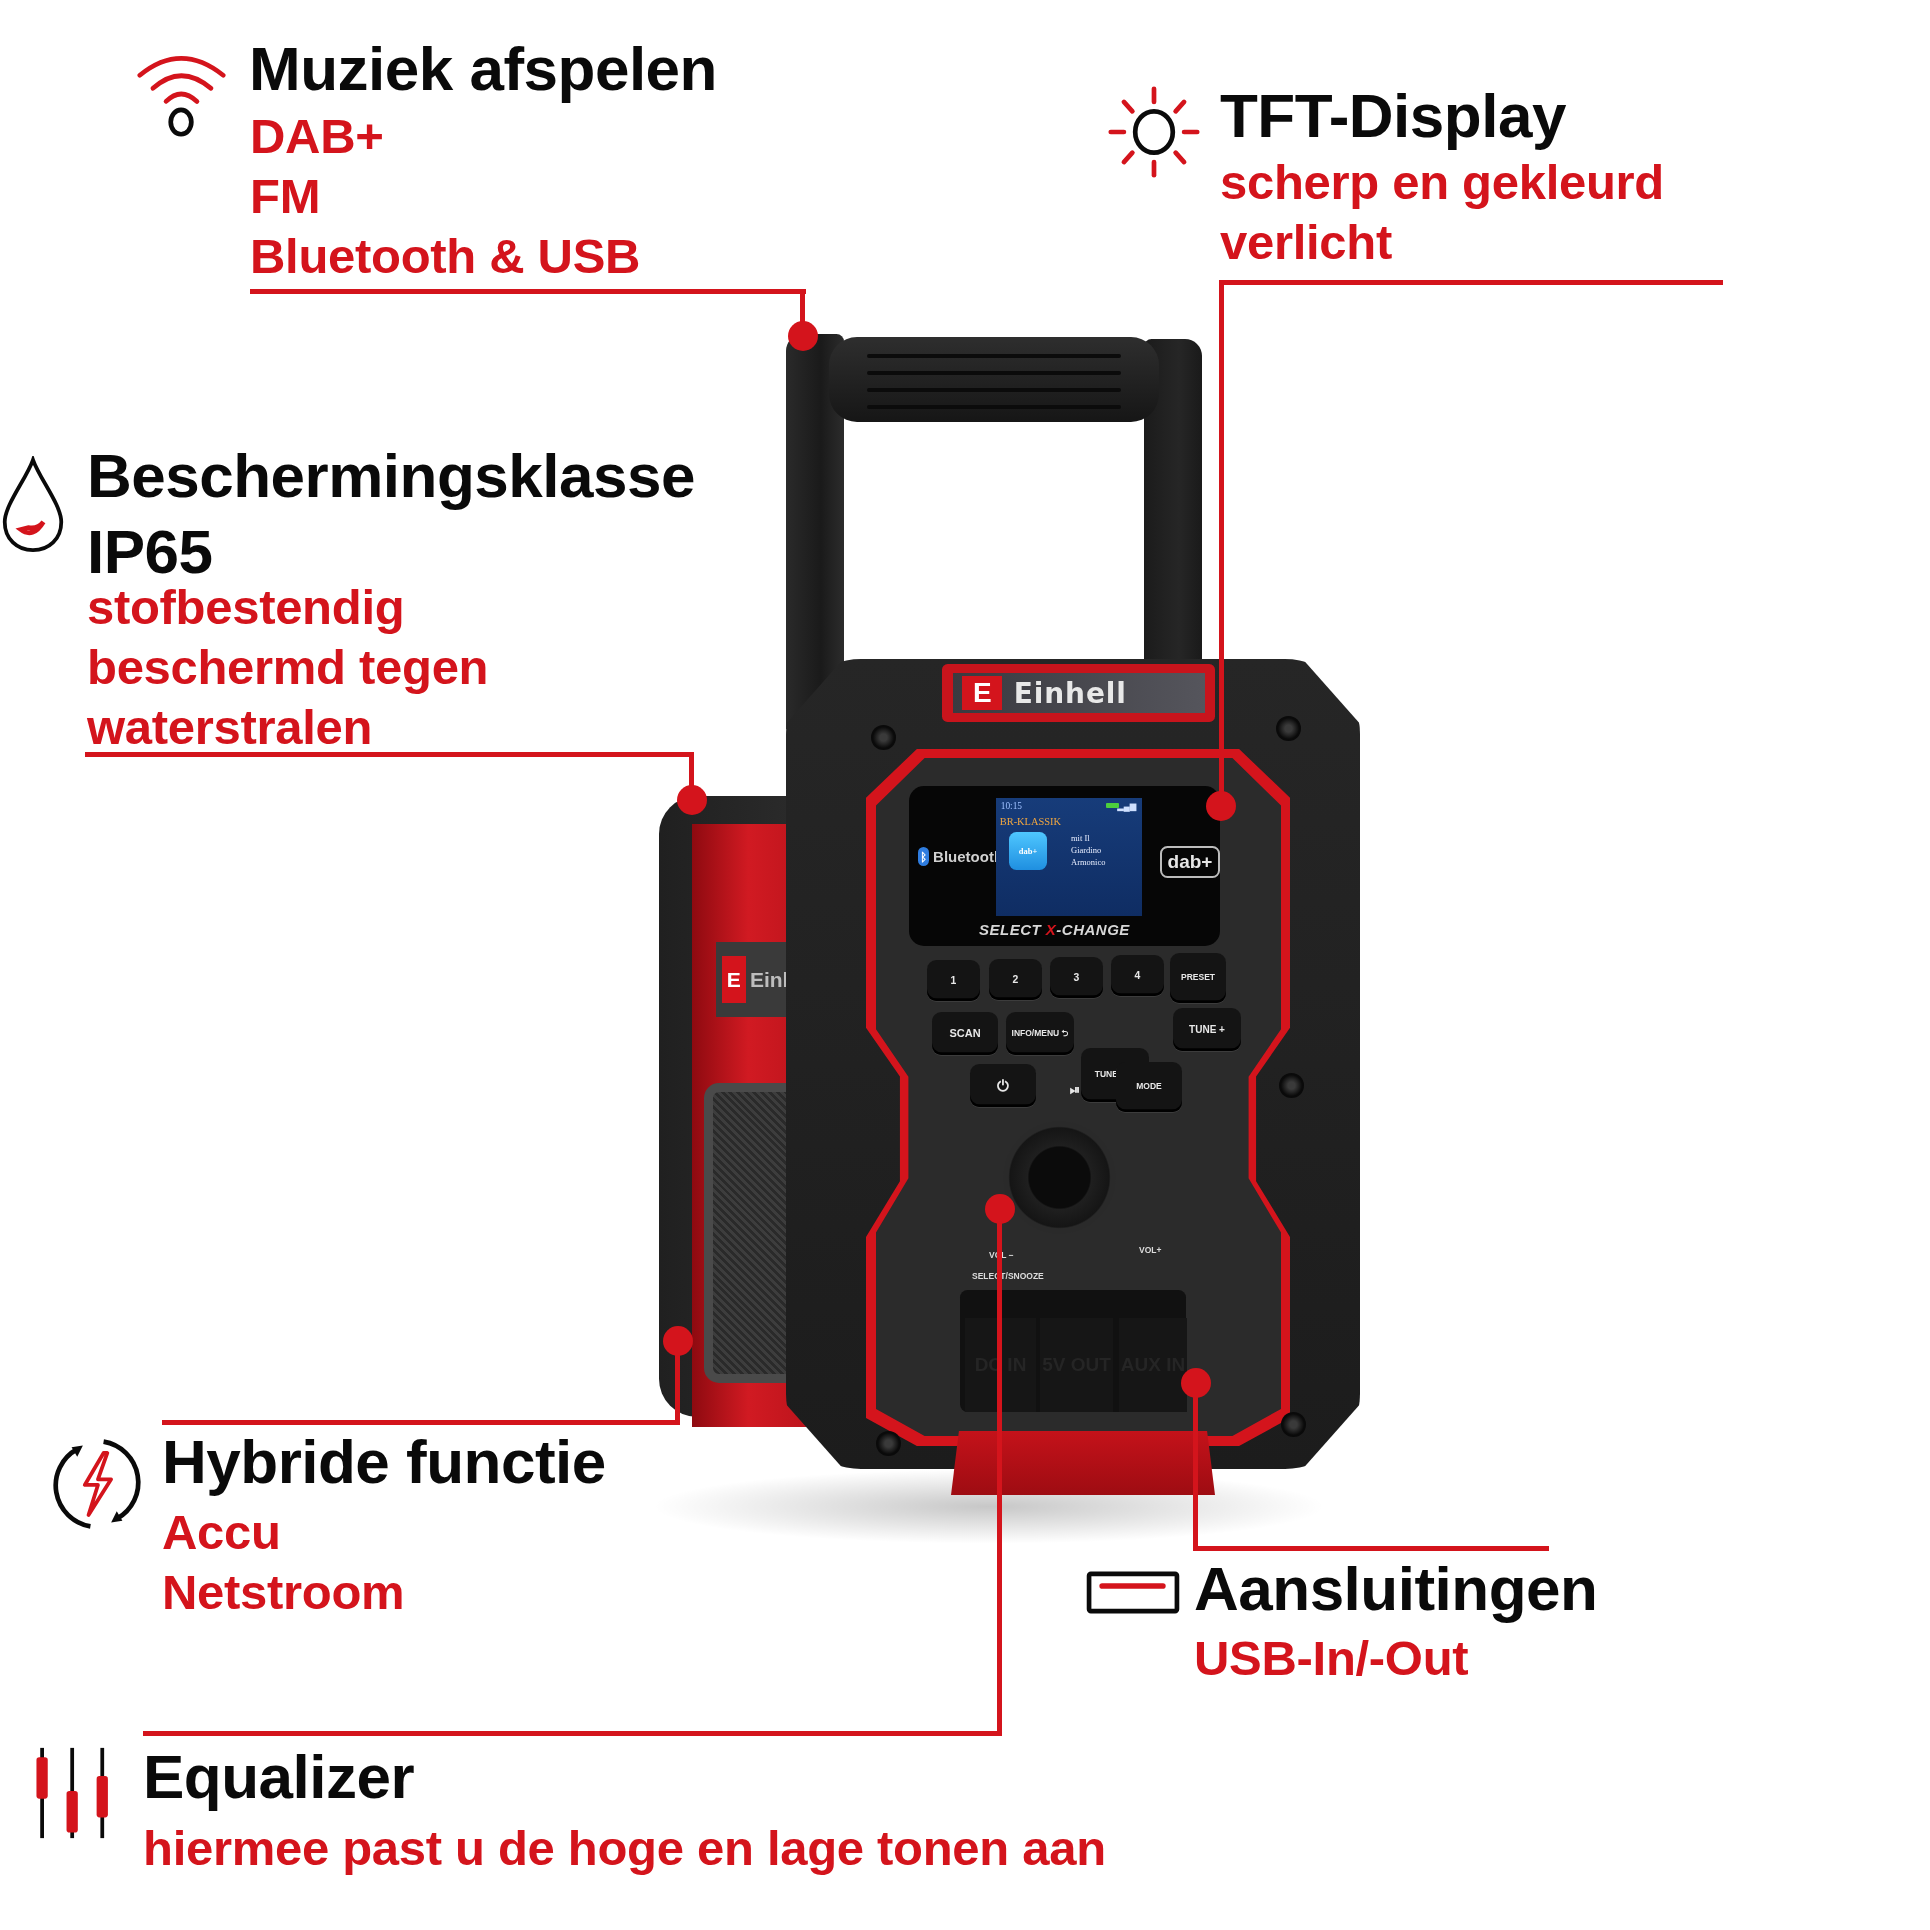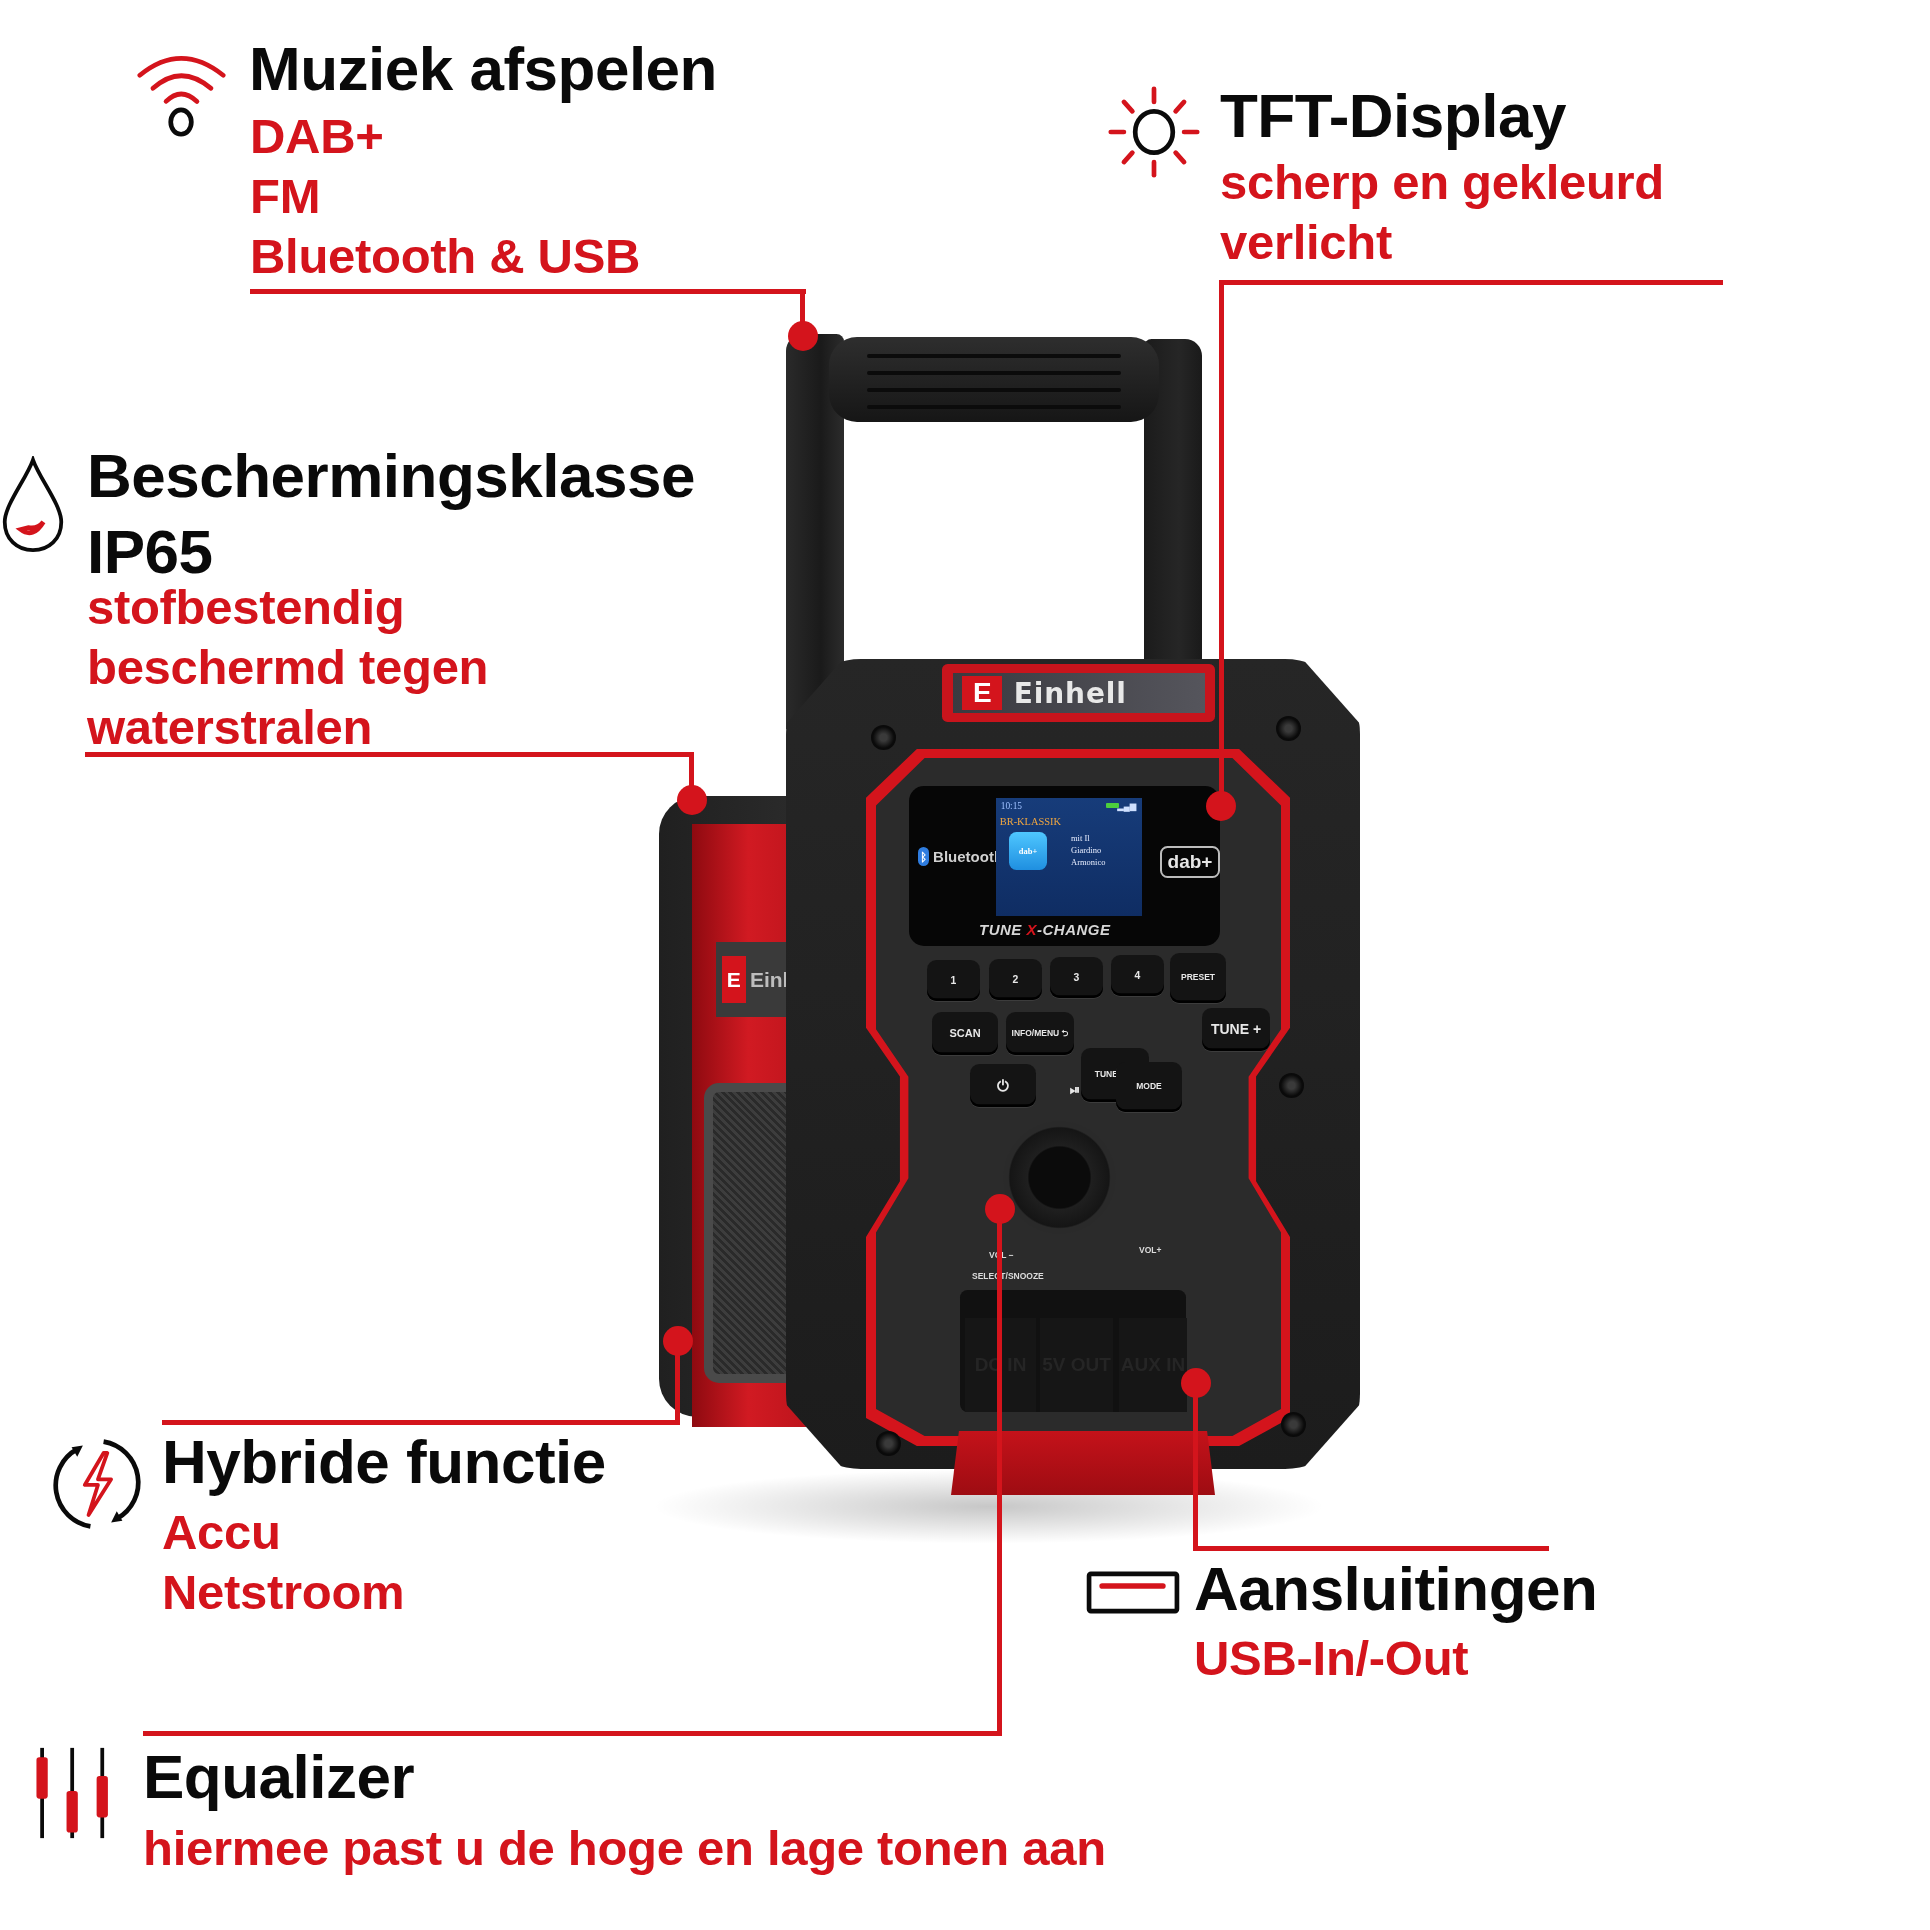--- a/index.html
+++ b/index.html
@@ -97,32 +97,32 @@
   <span class="time">10:15</span>
   <span class="batt"></span>
   <span class="sig">▂▄▆</span>
   <span class="station">BR-KLASSIK</span>
   <span class="appicon">dab+</span>
   <span class="info">mit Il
 Giardino
 Armonico</span>
 </div>
 <div class="prod dab-logo">dab+</div>
-<div class="prod pxc"><span>TUNE </span><span class="x">X</span><span>-CHANGE</span></div>
+<div class="prod pxc"><span>SELECT </span><span class="x">X</span><span>-CHANGE</span></div>
 
 <div class="btn" style="left:927px;top:960px;width:53px;height:41px">1</div>
 <div class="btn" style="left:989px;top:959px;width:53px;height:41px">2</div>
 <div class="btn" style="left:1050px;top:957px;width:53px;height:41px">3</div>
 <div class="btn" style="left:1111px;top:955px;width:53px;height:41px">4</div>
 <div class="btn" style="left:1170px;top:953px;width:56px;height:50px;font-size:8.5px">PRESET</div>
 
 <div class="btn" style="left:932px;top:1012px;width:66px;height:43px;font-size:11px">SCAN</div>
 <div class="btn" style="left:1006px;top:1012px;width:68px;height:43px;font-size:8.5px">INFO/MENU ⮌</div>
 <div class="btn" style="left:1081px;top:1048px;width:68px;height:54px;font-size:8.5px">TUNE − ⏮</div>
-<div class="btn" style="left:1202px;top:1008px;width:68px;height:43px;font-size:14px">TUNE +</div>
+<div class="btn" style="left:1173px;top:1008px;width:68px;height:43px;font-size:10px">TUNE +</div>
 
 <div class="btn" style="left:970px;top:1064px;width:66px;height:43px;font-size:15px">⏻</div>
 <div class="btn" style="left:1047px;top:1073px;width:56px;height:34px;font-size:13px;background:transparent;box-shadow:none">⏯</div>
 <div class="btn" style="left:1116px;top:1062px;width:66px;height:50px;font-size:8.5px">MODE</div>
 
 <div class="prod knob"></div>
 <span class="knob-lbl" style="left:989px;top:1250px">VOL −</span>
 <span class="knob-lbl" style="left:1139px;top:1245px">VOL+</span>
 <span class="knob-lbl" style="left:972px;top:1271px">SELECT/SNOOZE</span>
 

